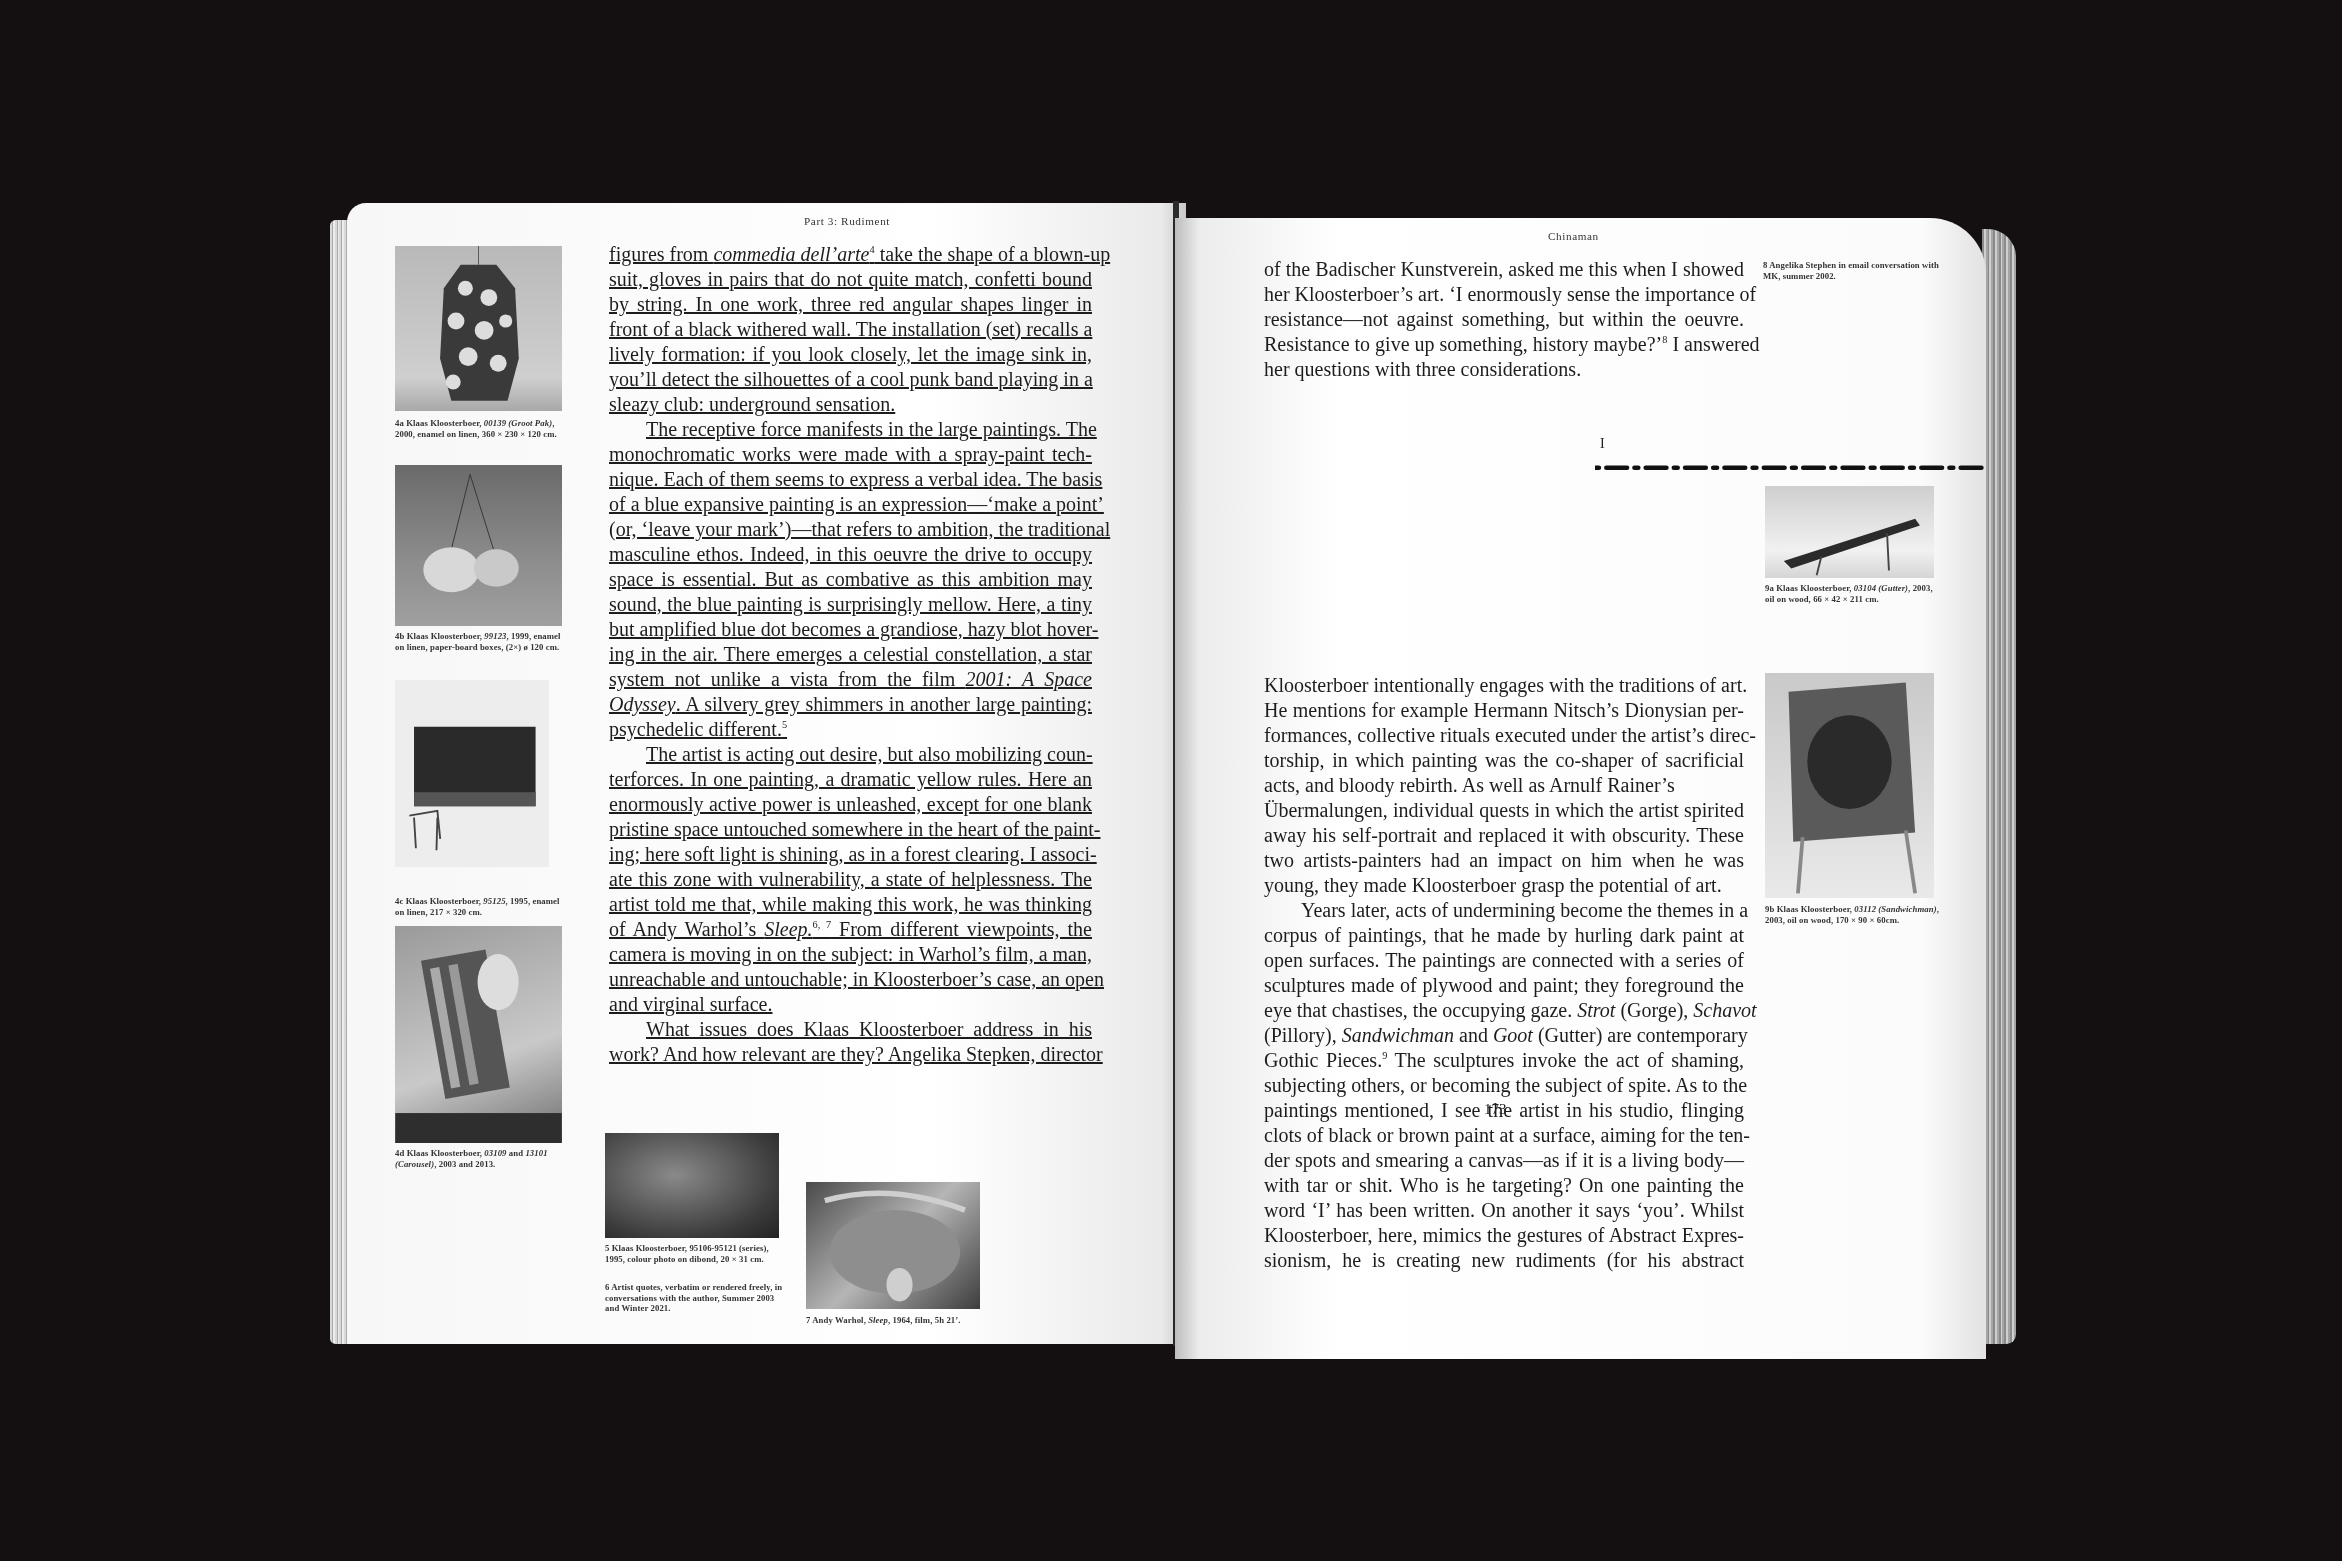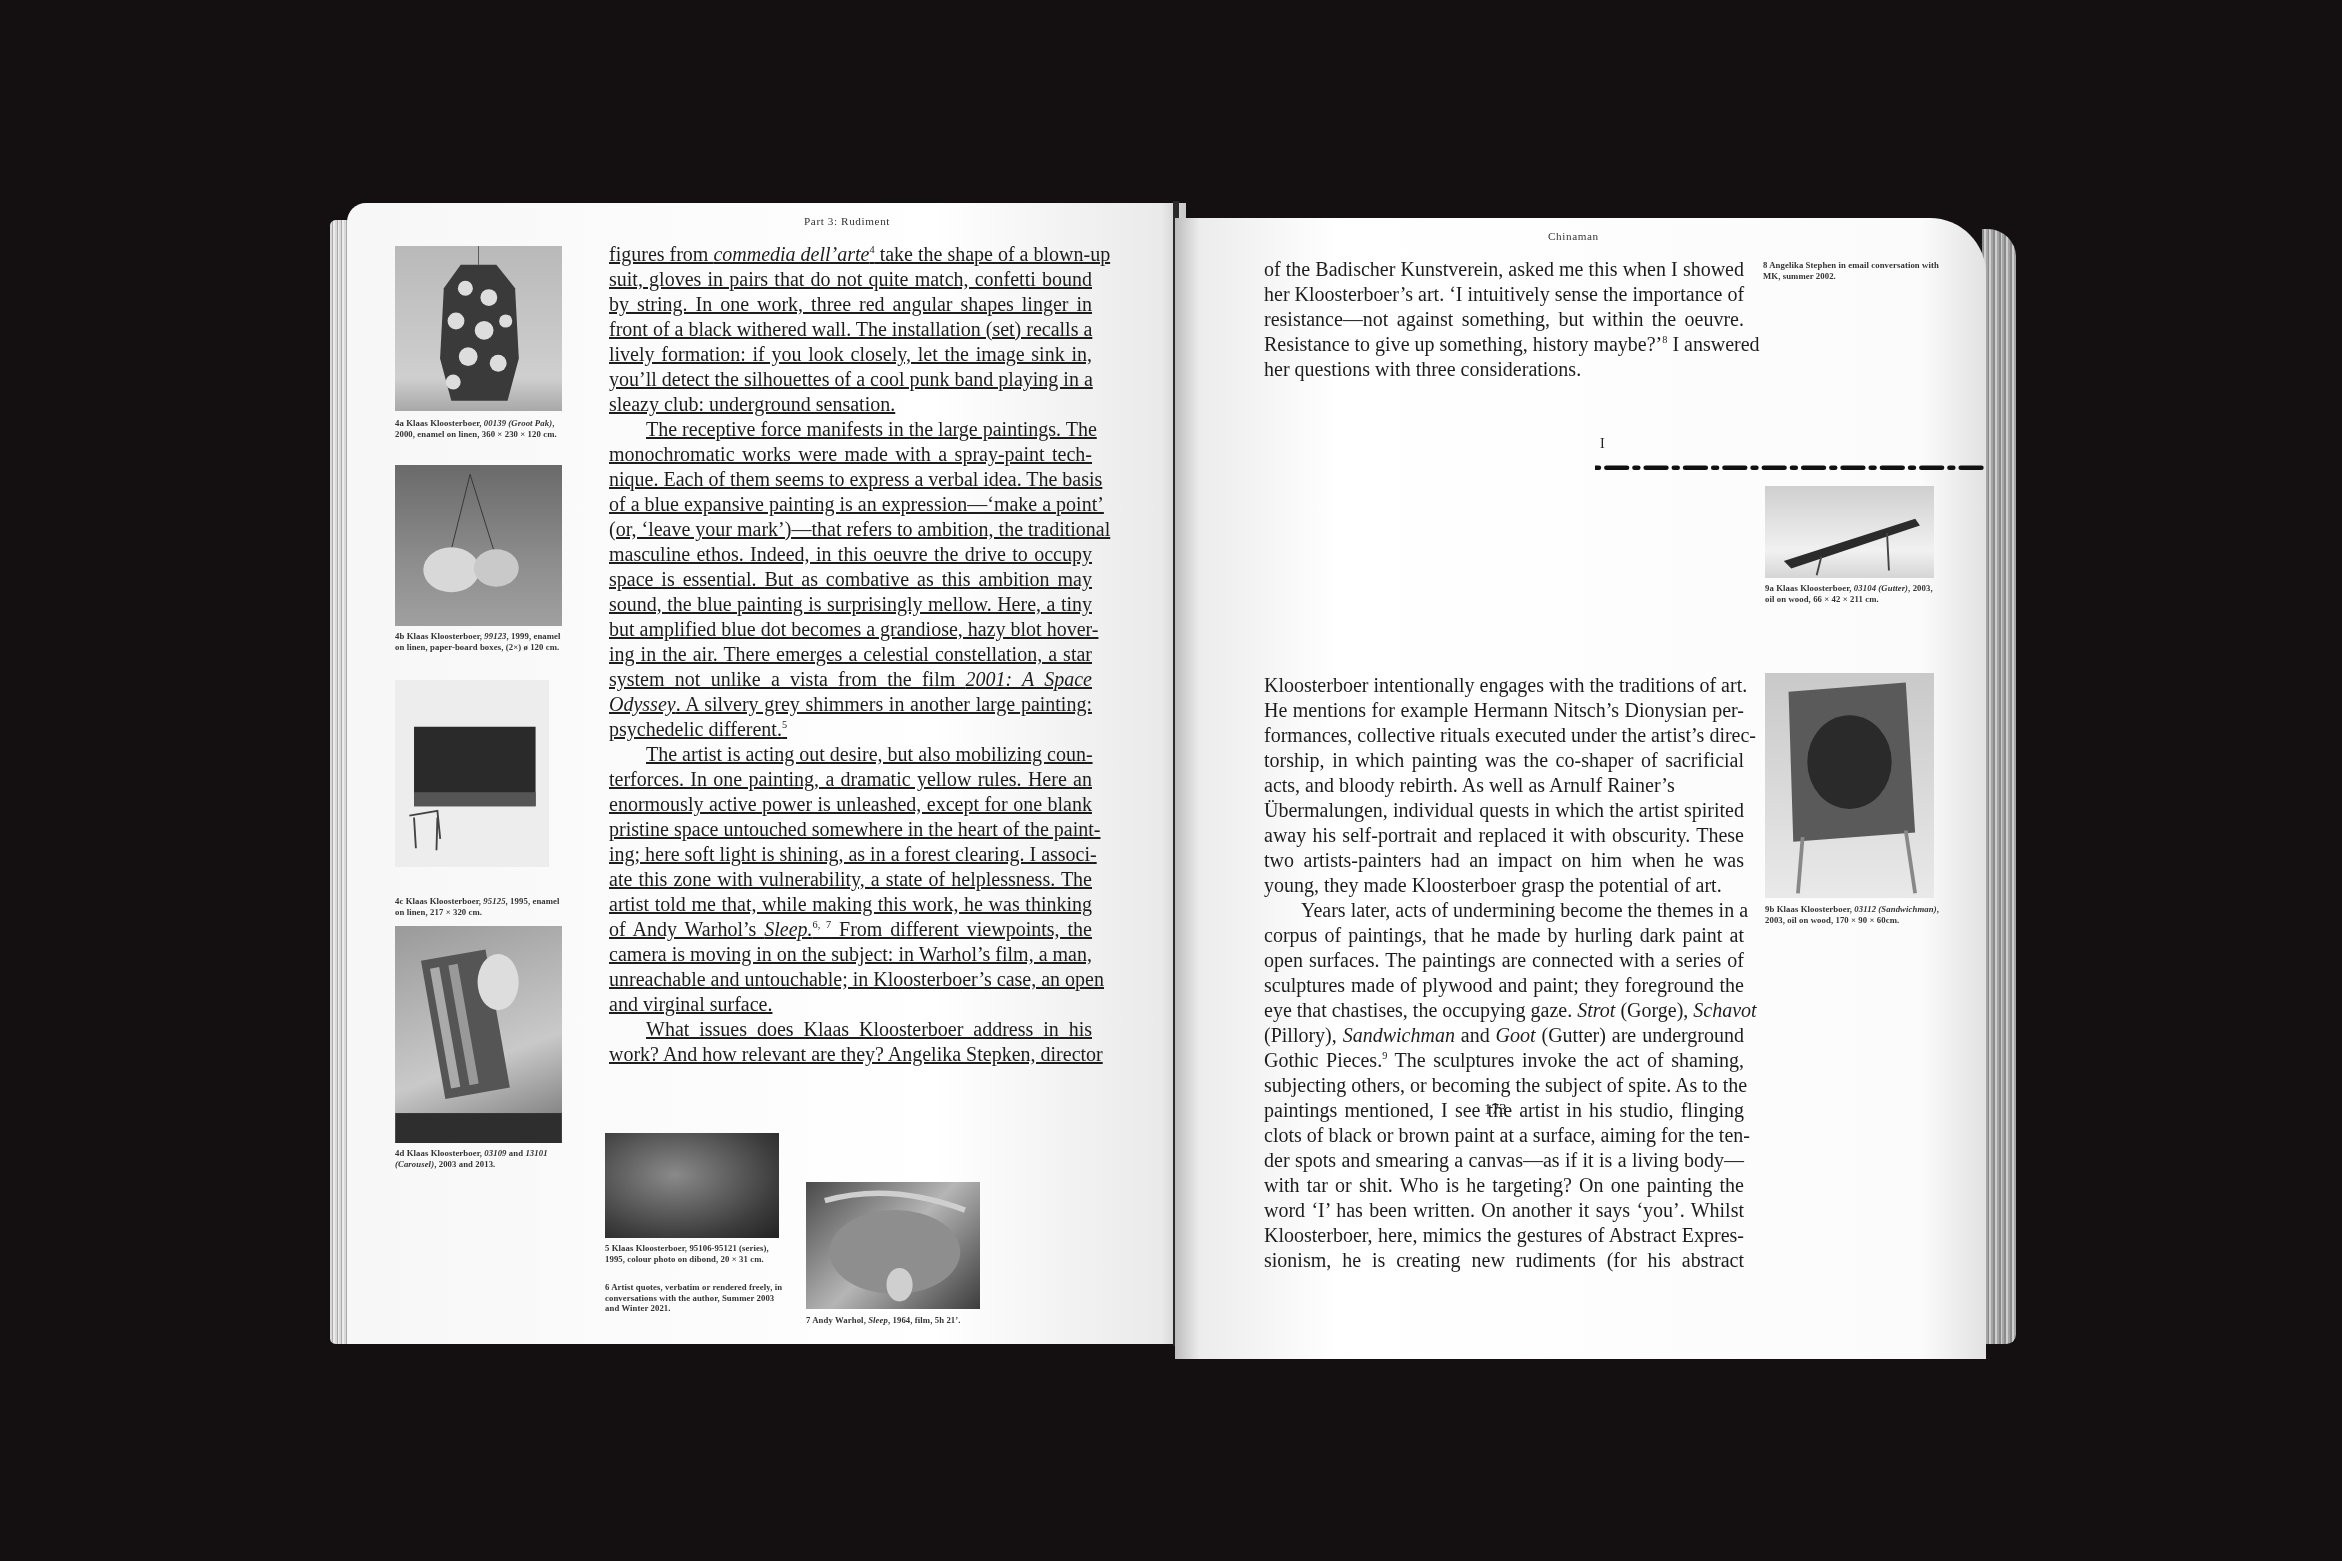--- a/index.html
+++ b/index.html
@@ -148,21 +148,21 @@
     <div class="caption" style="left:459px;top:1112px;width:178px;"><span>7  Andy Warhol, </span><i>Sleep</i><span>, 1964, film, 5h 21’.</span></div>
   </div>
 
   <div class="gutter"></div>
 
   <div class="page right">
     <div class="running-head rh-right">Chinaman</div>
 
     <div class="body-col right-body-top">
         <span class="ln"><span>of the Badischer Kunstverein, asked me this when I showed</span></span>
-        <span class="ln"><span>her Kloosterboer’s art. ‘I intuitively sense the importance of</span></span>
+        <span class="ln"><span>her Kloosterboer’s art. ‘I enormously sense the importance of</span></span>
         <span class="ln"><span>resistance—not against something, but within the oeuvre.</span></span>
         <span class="ln"><span>Resistance to give up something, history maybe?’</span><sup>8</sup><span> I answered</span></span>
         <span class="ln last"><span>her questions with three considerations.</span></span>
       </div>
 
     <div class="caption" style="left:588px;top:42px;width:178px;">8  Angelika Stephen in email conversation with MK, summer 2002.</div>
 
     <div class="section-num">I</div>
     <svg class="dash-line" width="394" height="7.5" viewBox="0 0 420 8">
       <line x1="0" y1="4" x2="420" y2="4" stroke="#111" stroke-width="5" stroke-dasharray="4 8 22 8" stroke-linecap="round"></line>
@@ -176,21 +176,21 @@
         <span class="ln last"><span>acts, and bloody rebirth. As well as Arnulf Rainer’s</span></span>
         <span class="ln"><span>Übermalungen, individual quests in which the artist spirited</span></span>
         <span class="ln"><span>away his self-portrait and replaced it with obscurity. These</span></span>
         <span class="ln"><span>two artists-painters had an impact on him when he was</span></span>
         <span class="ln last"><span>young, they made Kloosterboer grasp the potential of art.</span></span>
         <span class="ln indent"><span>Years later, acts of undermining become the themes in a</span></span>
         <span class="ln"><span>corpus of paintings, that he made by hurling dark paint at</span></span>
         <span class="ln"><span>open surfaces. The paintings are connected with a series of</span></span>
         <span class="ln"><span>sculptures made of plywood and paint; they foreground the</span></span>
         <span class="ln"><span>eye that chastises, the occupying gaze. </span><i>Strot</i><span> (Gorge), </span><i>Schavot</i></span>
-        <span class="ln"><span>(Pillory), </span><i>Sandwichman</i><span> and </span><i>Goot</i><span> (Gutter) are underground</span></span>
+        <span class="ln"><span>(Pillory), </span><i>Sandwichman</i><span> and </span><i>Goot</i><span> (Gutter) are contemporary</span></span>
         <span class="ln"><span>Gothic Pieces.</span><sup>9</sup><span> The sculptures invoke the act of shaming,</span></span>
         <span class="ln"><span>subjecting others, or becoming the subject of spite. As to the</span></span>
         <span class="ln"><span>paintings mentioned, I see the artist in his studio, flinging</span></span>
         <span class="ln"><span>clots of black or brown paint at a surface, aiming for the ten-</span></span>
         <span class="ln"><span>der spots and smearing a canvas—as if it is a living body—</span></span>
         <span class="ln"><span>with tar or shit. Who is he targeting? On one painting the</span></span>
         <span class="ln"><span>word ‘I’ has been written. On another it says ‘you’. Whilst</span></span>
         <span class="ln"><span>Kloosterboer, here, mimics the gestures of Abstract Expres-</span></span>
         <span class="ln"><span>sionism, he is creating new rudiments (for his abstract</span></span>
       </div>

